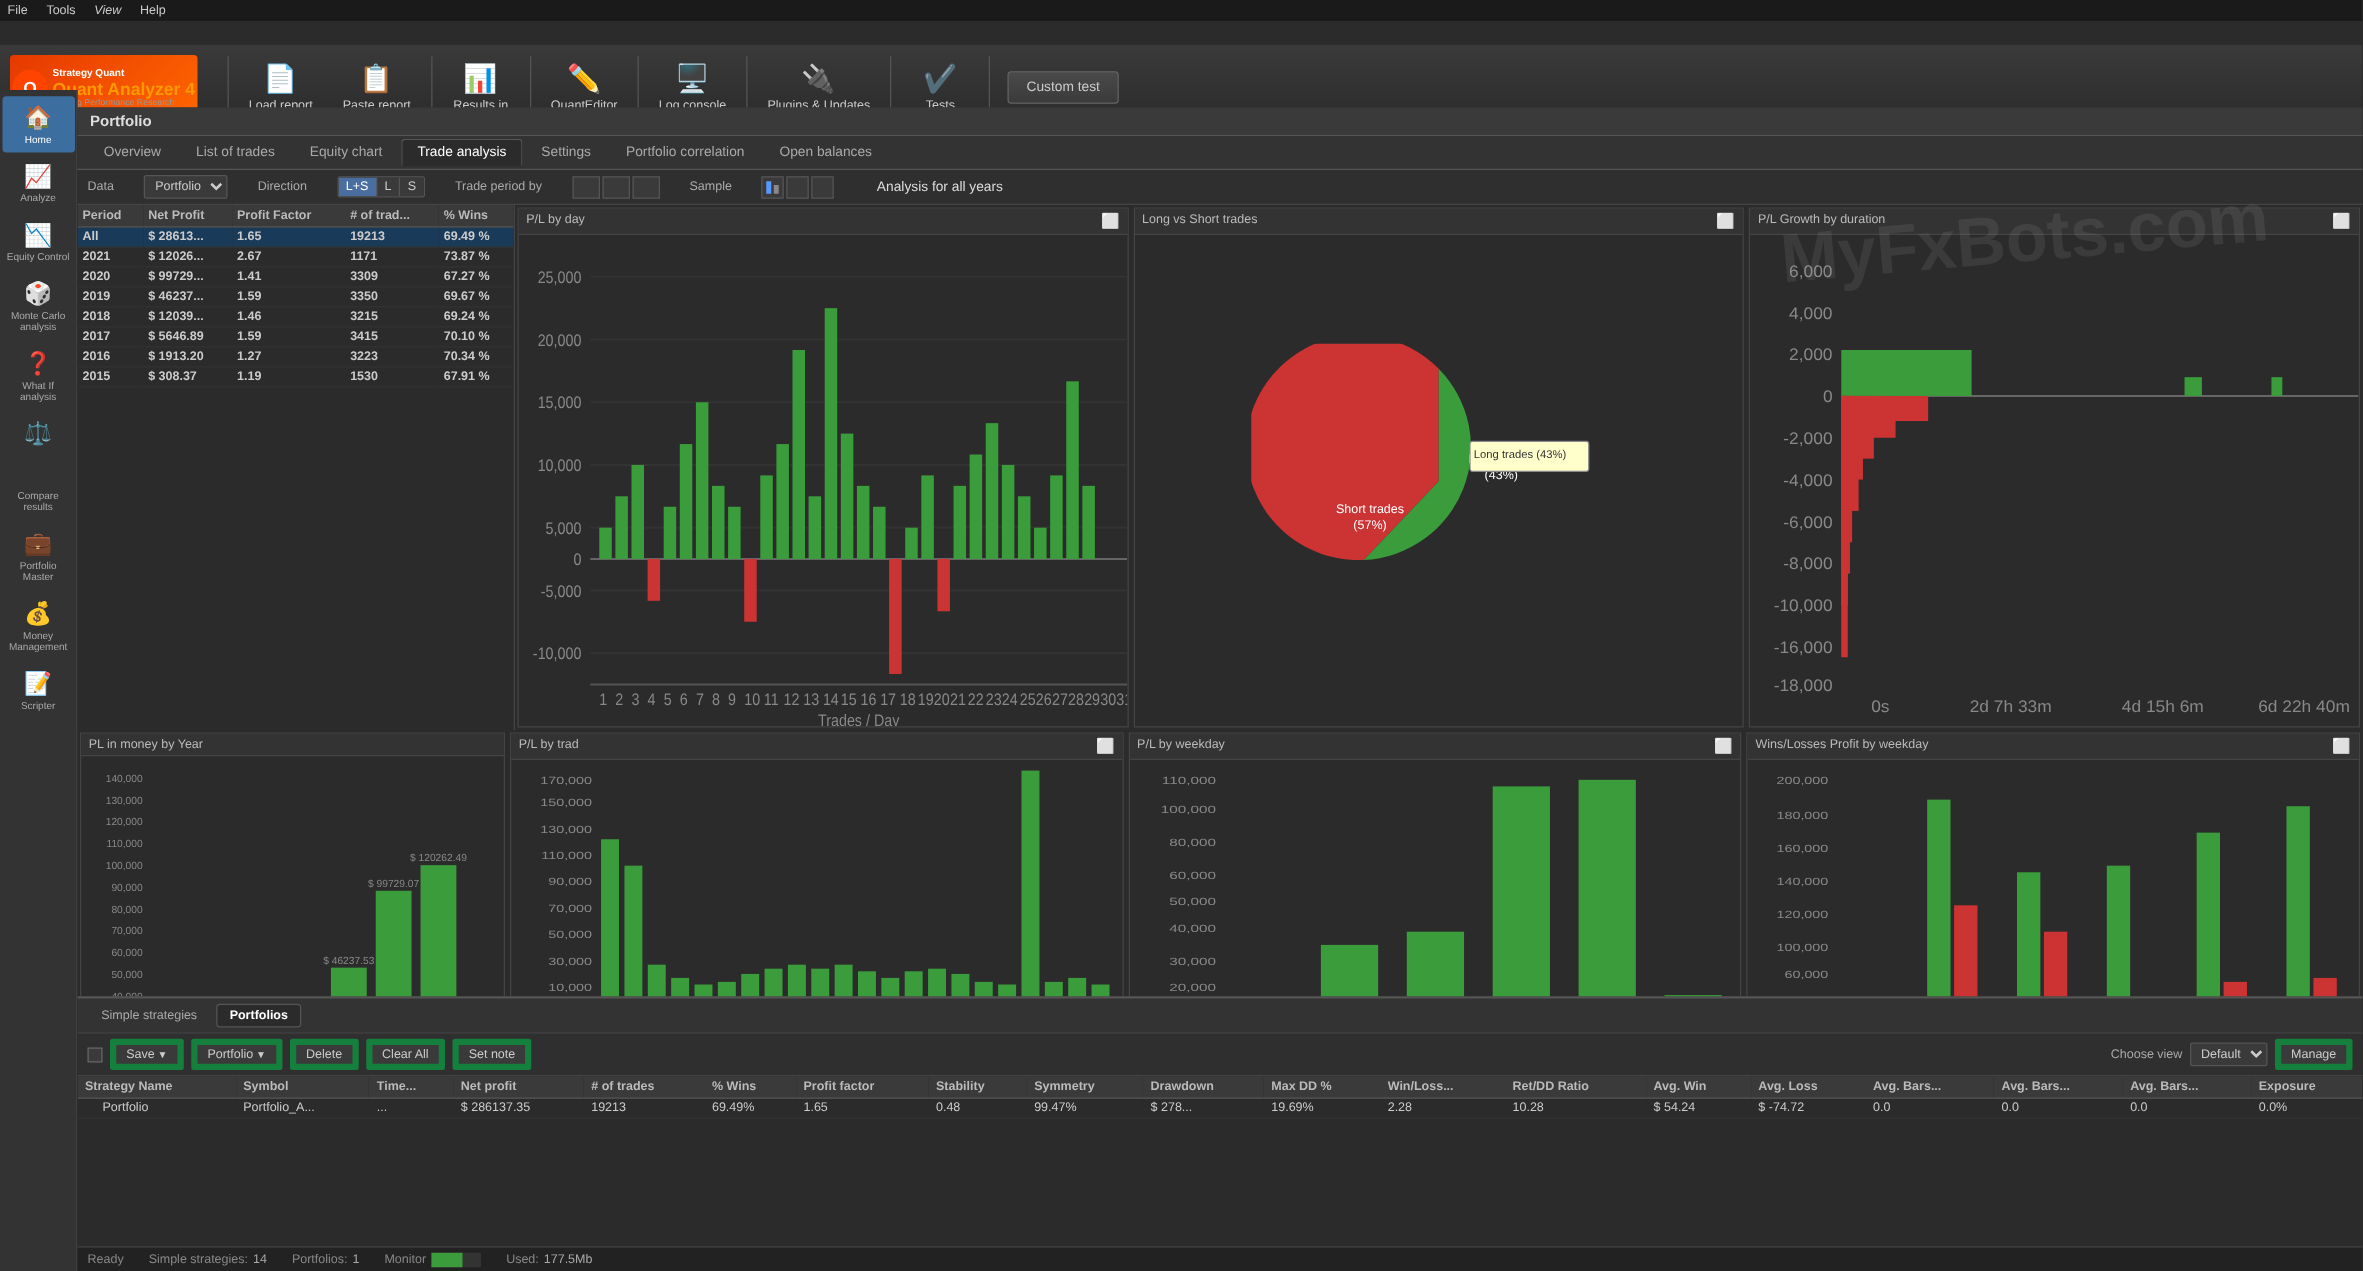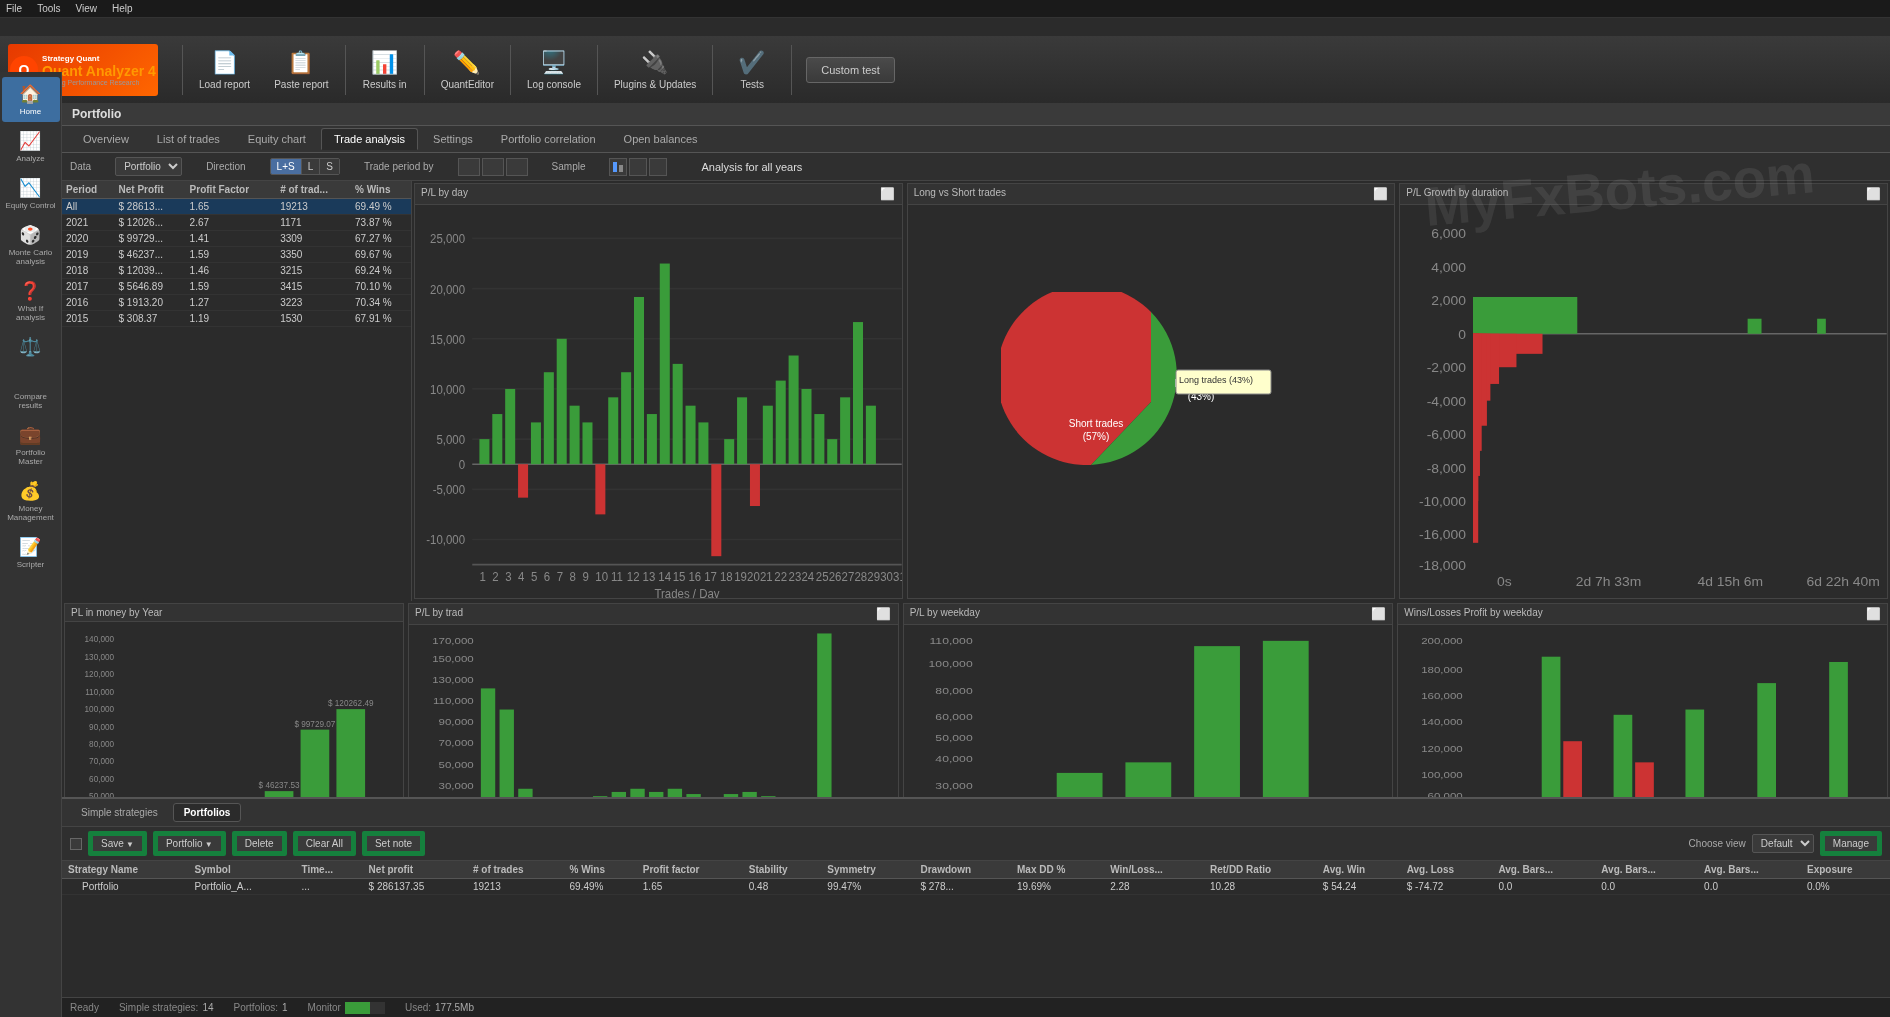--- a/index.html
+++ b/index.html
@@ -14,21 +14,21 @@
     .toolbar-sep { width: 1px; height: 50px; background: #555; margin: 0 4px; }
     #custom-test-btn { background: linear-gradient(to bottom, #4a4a4a, #3a3a3a); border: 1px solid #666; color: #ccc; padding: 6px 14px; font-size: 11px; cursor: pointer; border-radius: 3px; margin-left: 10px; }
 
     
     #sidebar { position: absolute; left: 0; top: 72px; width: 62px; background: #333; height: calc(100% - 72px); display: flex; flex-direction: column; align-items: center; padding-top: 5px; gap: 2px; border-right: 1px solid #444; }
     .sidebar-item { display: flex; flex-direction: column; align-items: center; justify-content: center; width: 58px; padding: 6px 2px; cursor: pointer; border-radius: 3px; color: #aaa; font-size: 9px; gap: 2px; text-align: center; }
     .sidebar-item.active { background: #3d6ea0; color: #fff; }
     .sidebar-item .si-icon { font-size: 18px; }
 
     
-    #main { position: absolute; left: 62px; top: 72px; right: 0; bottom: 0; background: #2b2b2b; display: flex; flex-direction: column; margin-top: 17px; }
+    #main { position: absolute; left: 62px; top: 72px; right: 0; bottom: 0; background: #2b2b2b; display: flex; flex-direction: column; }
 
     
     #portfolio-header { background: #3a3a3a; padding: 4px 10px; border-bottom: 1px solid #555; font-size: 12px; color: #ddd; font-weight: bold; }
 
     
     #tabs-row { background: #333; display: flex; align-items: center; padding: 2px 8px; border-bottom: 1px solid #555; gap: 2px; }
     .tab-item { padding: 4px 12px; cursor: pointer; color: #aaa; font-size: 11px; border-radius: 3px 3px 0 0; border: 1px solid transparent; }
     .tab-item.active { background: #2b2b2b; color: #fff; border: 1px solid #555; border-bottom: 1px solid #2b2b2b; }
 
     
@@ -42,21 +42,21 @@
     .analysis-label { color: #ddd; font-size: 11px; font-weight: normal; margin-left: 10px; }
 
     
     #content { flex: 1; display: flex; flex-direction: column; overflow: hidden; }
 
     
     #top-area { display: flex; height: 420px; }
     #data-table { width: 350px; min-width: 350px; background: #2b2b2b; border-right: 1px solid #444; overflow: auto; }
     #data-table table { width: 100%; border-collapse: collapse; }
     #data-table th { background: #3a3a3a; color: #bbb; font-size: 10px; padding: 3px 4px; border-bottom: 1px solid #555; text-align: left; white-space: nowrap; }
-    #data-table td { color: #ccc; font-size: 10px; padding: 2px 4px; border-bottom: 1px solid #333; white-space: nowrap; }
+    #data-table td { color: #ccc; font-size: 10px; padding: 2px 4px; border-bottom: 1px solid #333; white-space: nowrap; font-weight: bold; }
     #data-table tr.selected td { background: #1a3a5a; }
     .money-green { color: #5dc05d; }
 
     
     #charts-top { flex: 1; display: flex; }
     .chart-panel { flex: 1; border: 1px solid #444; margin: 2px; background: #2b2b2b; display: flex; flex-direction: column; position: relative; }
     .chart-title { font-size: 10px; color: #bbb; padding: 3px 6px; background: #333; border-bottom: 1px solid #444; display: flex; justify-content: space-between; }
     .chart-body { flex: 1; position: relative; overflow: hidden; }
     .chart-expand-btn { cursor: pointer; color: #888; font-size: 12px; }
 
@@ -93,21 +93,21 @@
     
     #watermark { position: absolute; right: 0; top: 72px; width: 500px; height: 200px; display: flex; align-items: center; justify-content: center; pointer-events: none; z-index: 10; }
     #watermark-text { font-size: 60px; font-weight: bold; color: rgba(180,180,180,0.15); transform: rotate(-10deg); font-family: Arial Black, sans-serif; }
   </style>
 </head>
 <body>
 
 <div style="background:#1a1a1a; height:18px; display:flex; align-items:center; padding:0 6px; gap:15px; border-bottom:1px solid #333;">
   <span style="font-size:10px;color:#ccc;cursor:pointer;">File</span>
   <span style="font-size:10px;color:#ccc;cursor:pointer;">Tools</span>
-  <span style="font-size:10px;color:#ccc;cursor:pointer;">View</span>
+  <span style="font-size:10px;color:#ccc;cursor:pointer;font-style:italic;">View</span>
   <span style="font-size:10px;color:#ccc;cursor:pointer;">Help</span>
 </div>
 
 <div id="toolbar" style="top:18px; height:68px; position:relative;">
   <div id="logo-area">
     <div id="logo-box">
       <div style="display:flex;align-items:center;gap:4px;">
         <div style="width:28px;height:28px;background:#ff4400;border-radius:50%;display:flex;align-items:center;justify-content:center;font-size:14px;color:#fff;font-weight:bold;">Q</div>
         <div>
           <div style="color:#fff;font-size:8px;font-weight:bold;">Strategy Quant</div>

